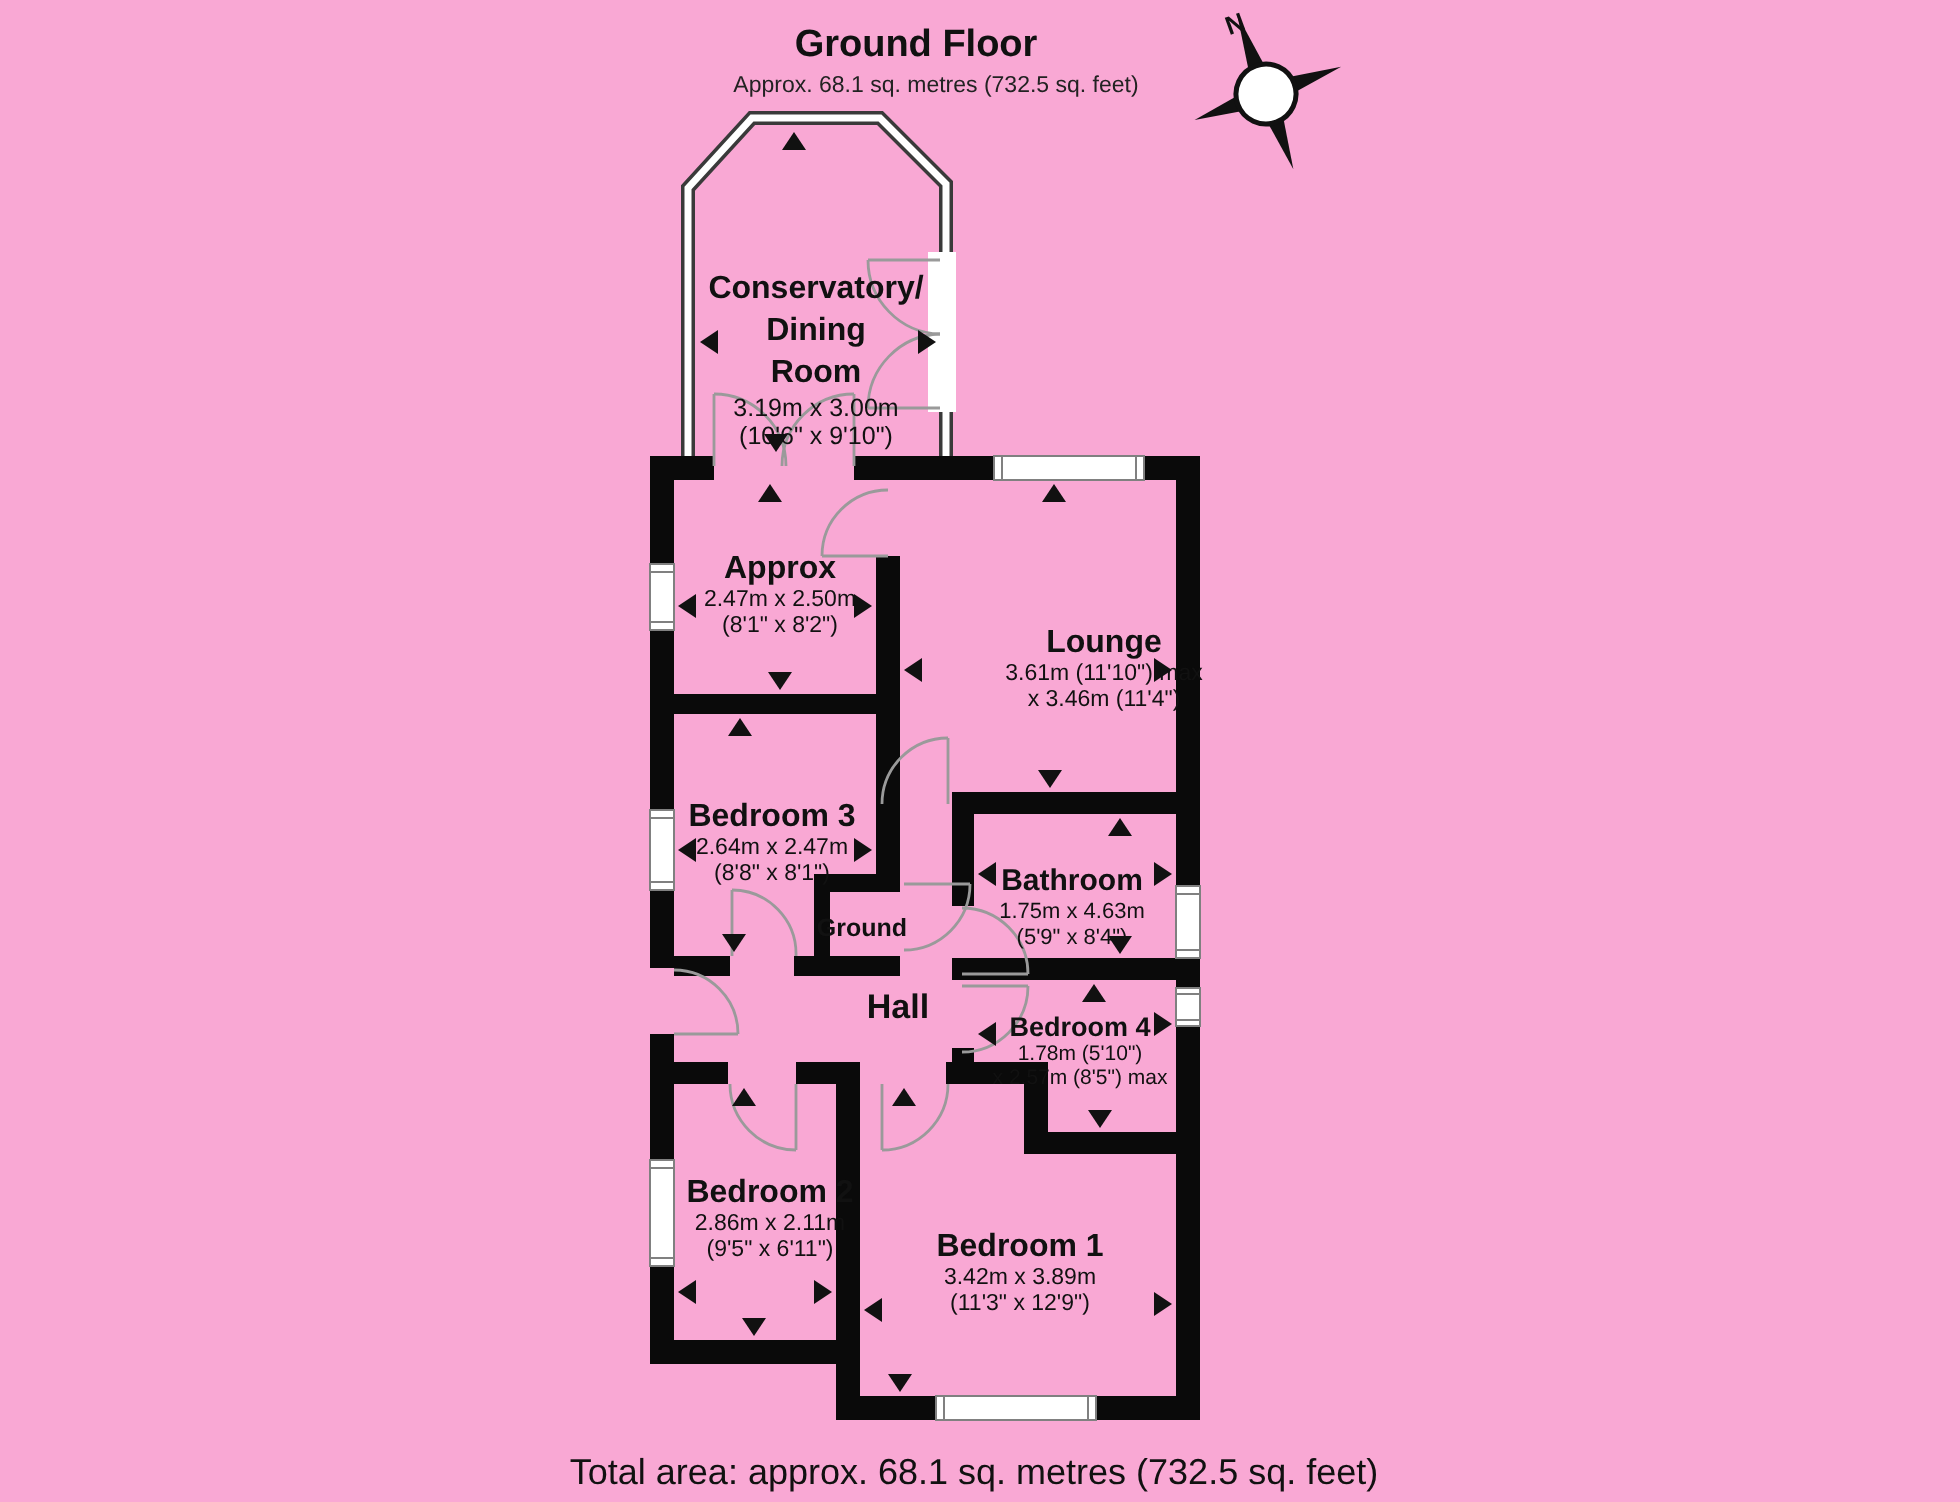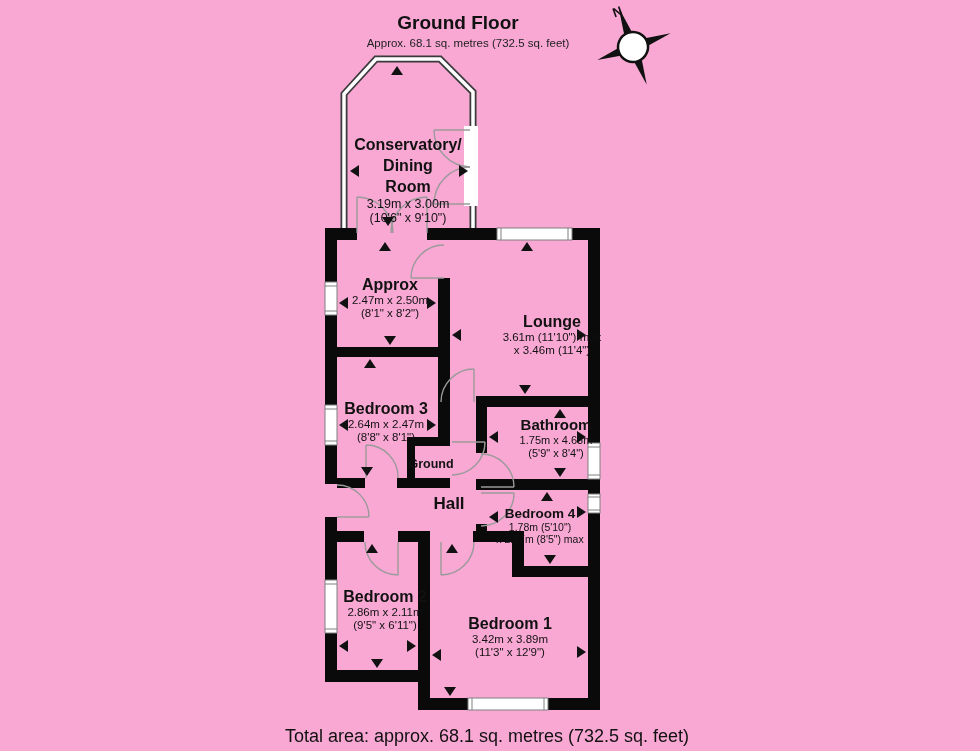--- a/index.html
+++ b/index.html
@@ -222,21 +222,21 @@
     <div class="room-dims">3.61m (11'10") max</div>
     <div class="room-dims">x 3.46m (11'4")</div>
   </div>
 
   <div class="abs center-x room-label" style="left:386px;top:400px;">
     <div class="room-name">Bedroom 3</div>
     <div class="room-dims">2.64m x 2.47m</div>
     <div class="room-dims">(8'8" x 8'1")</div>
   </div>
 
-  <div class="abs center-x room-label" style="left:536px;top:416px;margin-left:20px;">
+  <div class="abs center-x room-label" style="left:536px;top:432px;">
     <div class="room-name" style="font-size:15px;">Bathroom</div>
     <div class="room-dims" style="font-size:11px;line-height:12.5px;">1.75m x 4.63m</div>
     <div class="room-dims" style="font-size:11px;line-height:12.5px;">(5'9" x 8'4")</div>
   </div>
 
   <div class="abs center-x room-label" style="left:431px;top:457px;">
     <div class="room-name" style="font-size:12.5px;line-height:14px;">Ground</div>
   </div>
 
   <div class="abs center-x room-label" style="left:420px;top:495px;margin-left:29px;">

